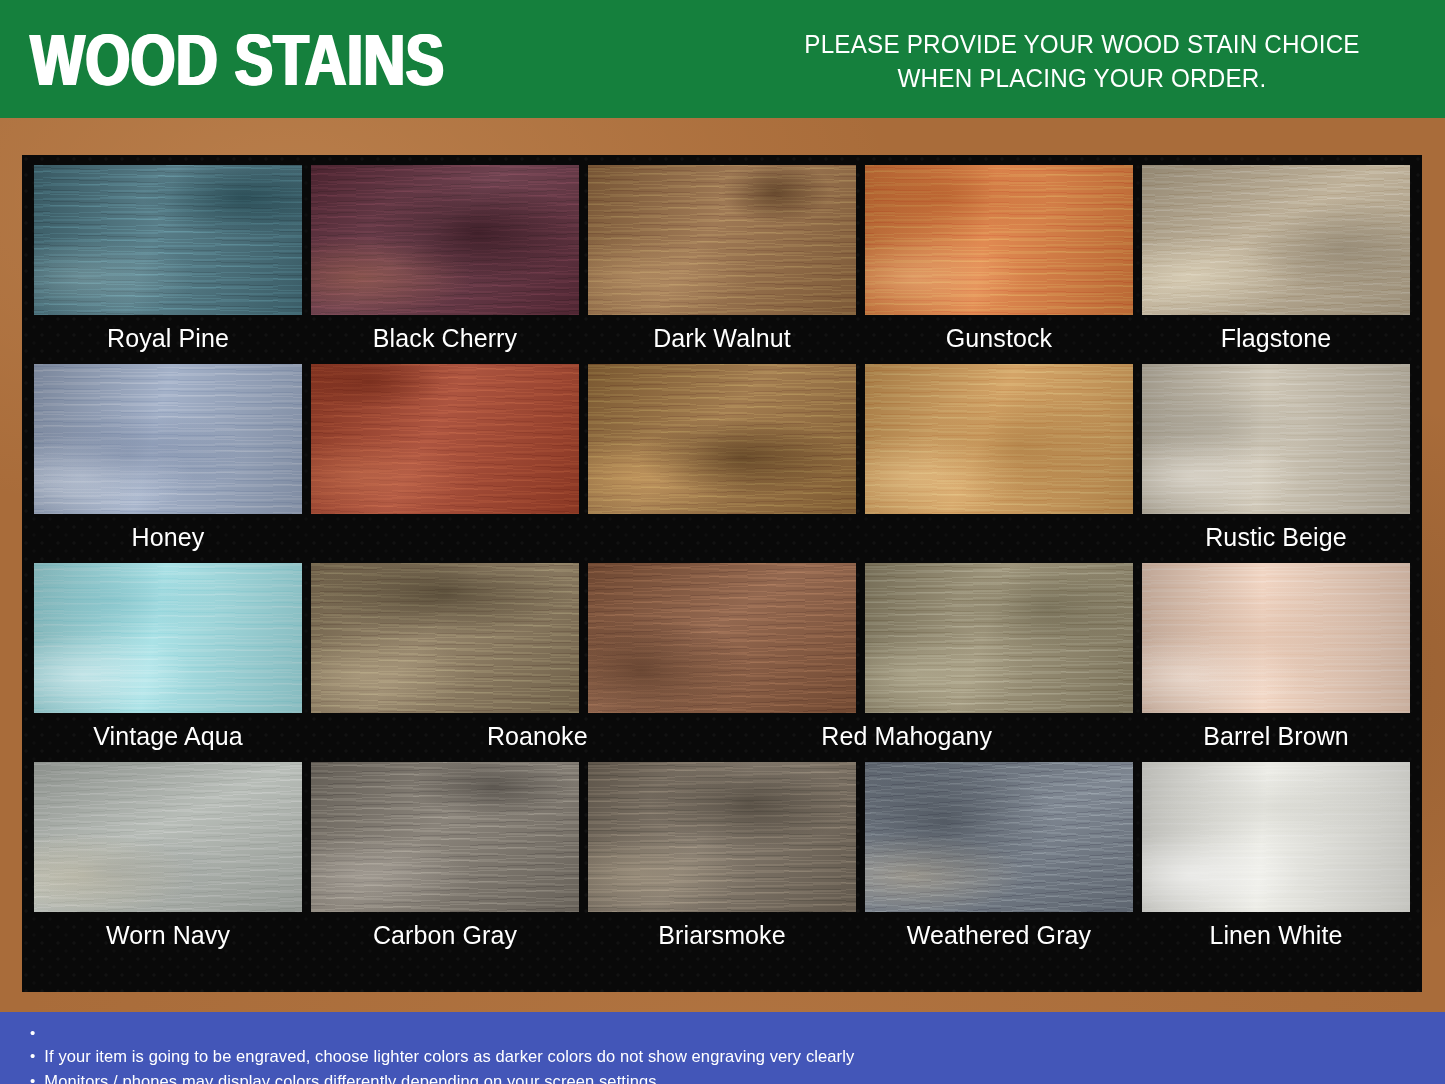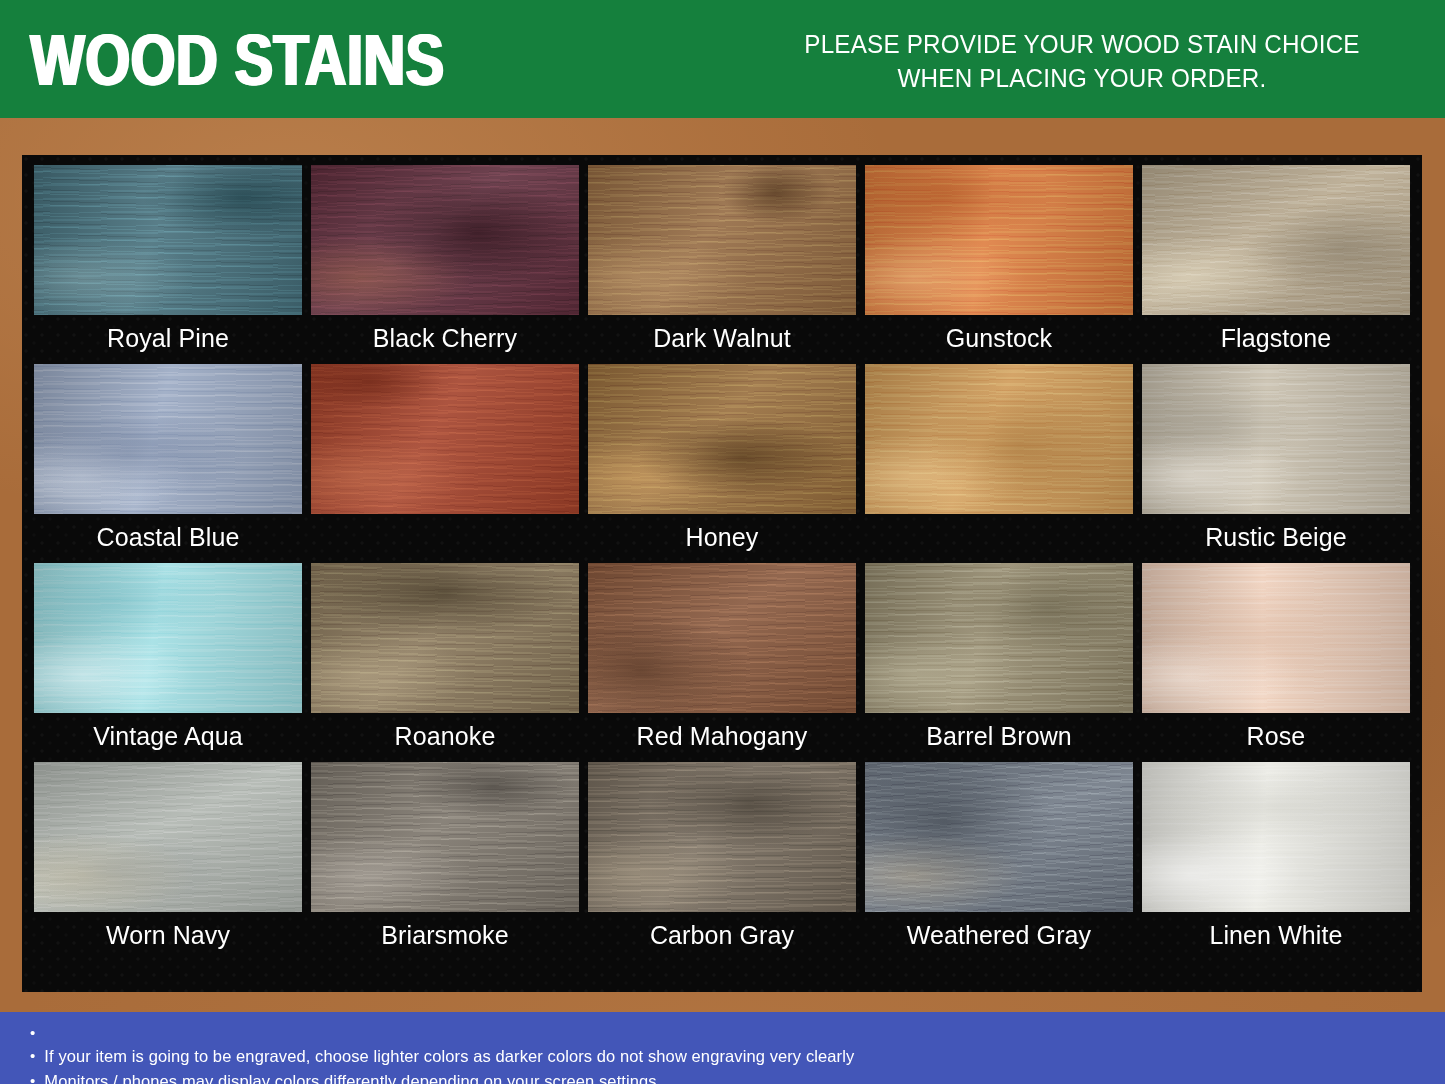--- a/index.html
+++ b/index.html
@@ -193,21 +193,20 @@
           <div class="swatch" style="--base: #9d7440; --dark: rgba(66,42,18,.55); --light: rgba(226,178,110,.45); --ang: -2deg; --ang2: 2deg; --kx: 58%; --ky: 62%; --kw: 58%; --kh: 40%; --sh: 135deg;"></div>
         </div>
         <div class="swatch-cell">
           <div class="swatch" style="--base: #d2a05c; --dark: rgba(150,102,46,.40); --light: rgba(248,216,160,.42); --ang: -1deg; --ang2: 2deg; --kx: 58%; --ky: 55%; --kw: 52%; --kh: 60%; --sh: 115deg;"></div>
         </div>
         <div class="swatch-cell">
           <div class="swatch" style="--base: #cbc3b2; --dark: rgba(150,146,134,.34); --light: rgba(246,242,234,.50); --ang: 1deg; --ang2: -2deg; --kx: 28%; --ky: 40%; --kw: 50%; --kh: 40%; --sh: 95deg;"></div>
         </div>
       </div>
       <div class="label-line">
-        <div class="label-cell">Coastal Blue</div>
         <div class="label-cell">Honey</div>
         <div class="label-cell">Rustic Beige</div>
       </div>
     </div>
     <div class="stain-row">
       <div class="swatch-line">
         <div class="swatch-cell">
           <div class="swatch" style="--base: #a6e1e6; --dark: rgba(106,176,186,.34); --light: rgba(236,252,254,.52); --ang: 1deg; --ang2: -1deg; --kx: 30%; --ky: 25%; --kw: 60%; --kh: 40%; --sh: 100deg;"></div>
         </div>
         <div class="swatch-cell">
@@ -221,21 +220,20 @@
         </div>
         <div class="swatch-cell">
           <div class="swatch" style="--base: #f0d3c0; --dark: rgba(206,172,150,.34); --light: rgba(255,244,236,.50); --ang: 0.5deg; --ang2: -1deg; --kx: 45%; --ky: 50%; --kw: 70%; --kh: 55%; --sh: 90deg;"></div>
         </div>
       </div>
       <div class="label-line">
         <div class="label-cell">Vintage Aqua</div>
         <div class="label-cell">Roanoke</div>
         <div class="label-cell">Red Mahogany</div>
         <div class="label-cell">Barrel Brown</div>
-        <div class="label-cell">Rose</div>
       </div>
     </div>
     <div class="stain-row">
       <div class="swatch-line">
         <div class="swatch-cell">
           <div class="swatch" style="--base: #b4b9b4; --dark: rgba(134,142,144,.36); --light: rgba(226,208,166,.42); --ang: -4deg; --ang2: 2deg; --kx: 30%; --ky: 72%; --kw: 62%; --kh: 38%; --sh: 155deg;"></div>
         </div>
         <div class="swatch-cell">
           <div class="swatch" style="--base: #837c72; --dark: rgba(48,44,40,.50); --light: rgba(198,192,184,.38); --ang: -2deg; --ang2: 2deg; --kx: 68%; --ky: 16%; --kw: 45%; --kh: 32%; --sh: 140deg;"></div>
         </div>
@@ -244,22 +242,22 @@
         </div>
         <div class="swatch-cell">
           <div class="swatch" style="--base: #77808c; --dark: rgba(40,46,54,.45); --light: rgba(196,176,140,.42); --ang: -5deg; --ang2: 4deg; --kx: 30%; --ky: 40%; --kw: 60%; --kh: 60%; --sh: 160deg;"></div>
         </div>
         <div class="swatch-cell">
           <div class="swatch" style="--base: #ecece6; --dark: rgba(194,194,186,.34); --light: rgba(255,255,255,.55); --ang: 0.5deg; --ang2: -1deg; --kx: 50%; --ky: 30%; --kw: 70%; --kh: 35%; --sh: 95deg;"></div>
         </div>
       </div>
       <div class="label-line">
         <div class="label-cell">Worn Navy</div>
+        <div class="label-cell">Carbon Gray</div>
         <div class="label-cell">Briarsmoke</div>
-        <div class="label-cell">Carbon Gray</div>
         <div class="label-cell">Weathered Gray</div>
         <div class="label-cell">Linen White</div>
       </div>
     </div>
   </div>
 
 <div id="footer">
     <div class="footer-note">
       <span class="footer-bullet">•</span>
     </div>

